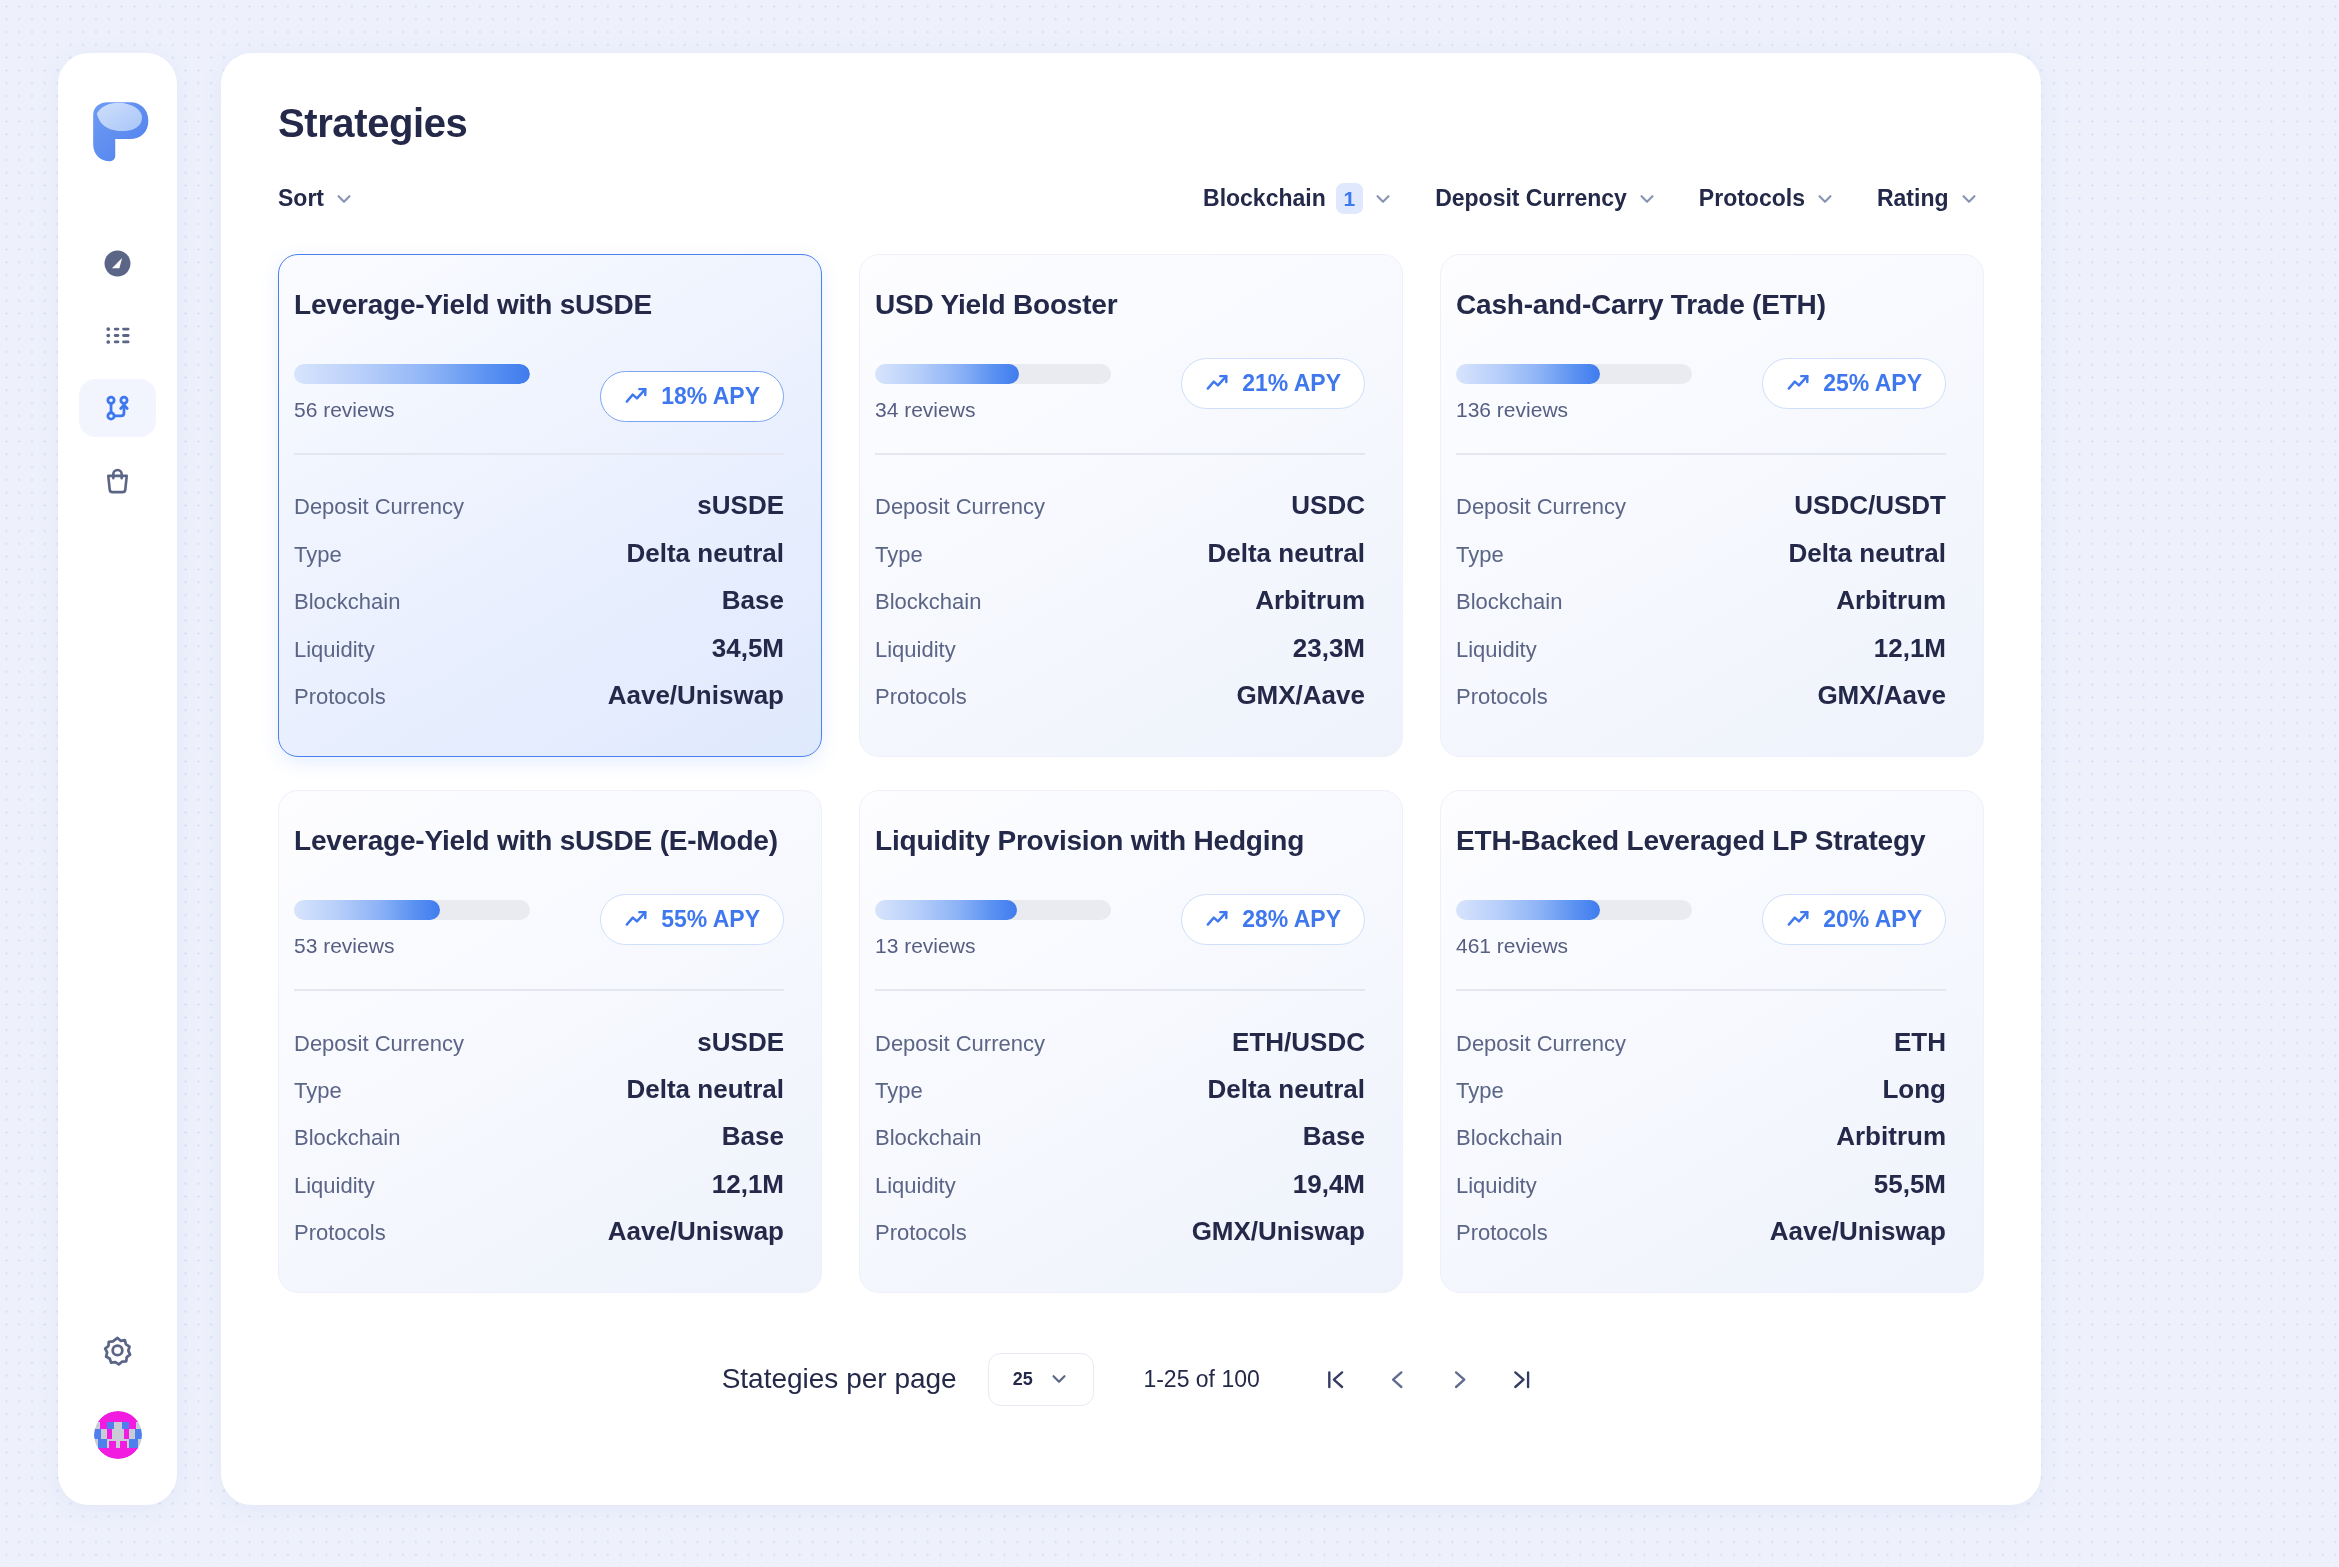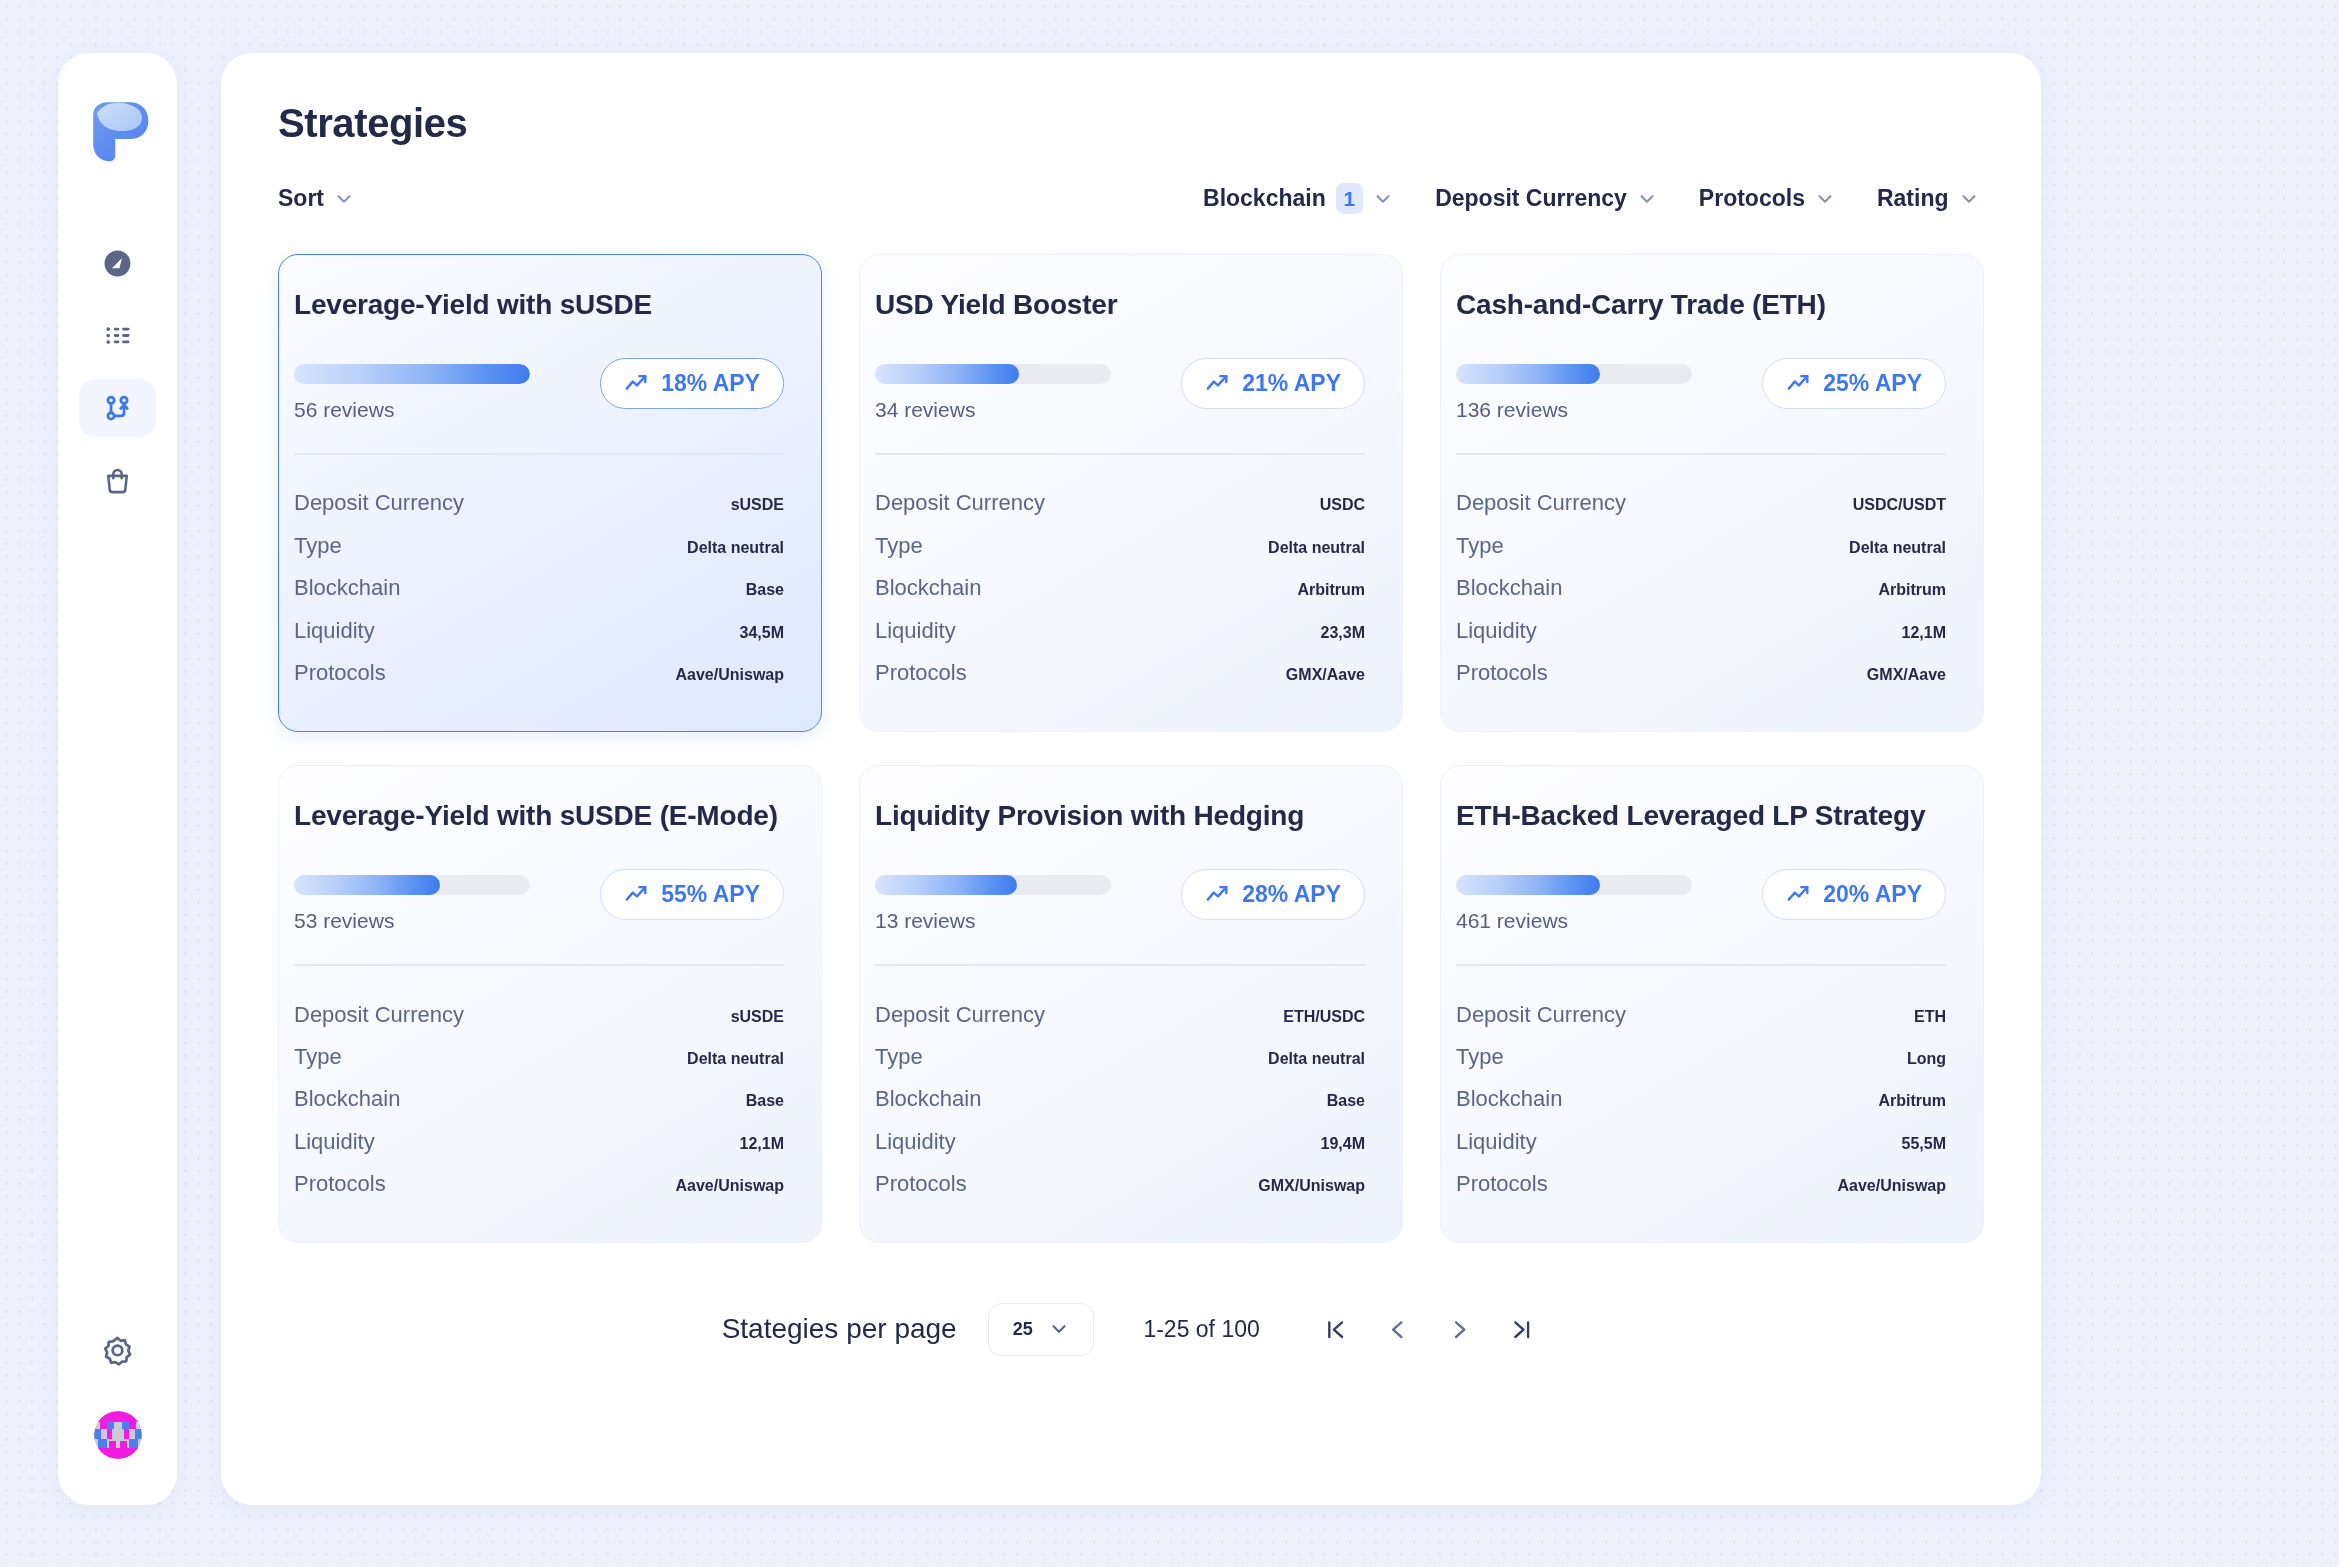--- a/index.html
+++ b/index.html
@@ -208,40 +208,40 @@
     padding: 11px 23px;
     border-radius: 913px;
     border: 1.8px solid #cfdffb;
     background: #ffffff;
     color: #3f78ee;
     font-size: 23px;
     font-weight: bold;
     white-space: nowrap;
     cursor: pointer;
   }
-  .card.selected .apy-badge { border-color: #7ba4f3; }
+  .card.selected .apy-badge { border-color: #7ba4f3; margin-top: 13px; }
 
   .trend-icon { width: 25px; height: 25px; flex: none; }
 
   .divider {
     height: 1.8px;
     background: #e4e7f0;
     margin: 31px 0 27.4px 0;
   }
 
   .spec-row {
     display: flex;
     align-items: baseline;
     justify-content: space-between;
     gap: 14.6px;
     padding: 8.2px 0;
   }
 
   .spec-label { font-size: 22px; color: #5b6586; }
-  .spec-value { font-size: 16px; font-weight: bold; color: #242949; text-align: right; }
+  .spec-value { font-size: 26px; font-weight: bold; color: #242949; text-align: right; }
 
   
   .footer {
     display: flex;
     align-items: center;
     justify-content: center;
     gap: 31px;
     margin-top: 60px;
   }
 

